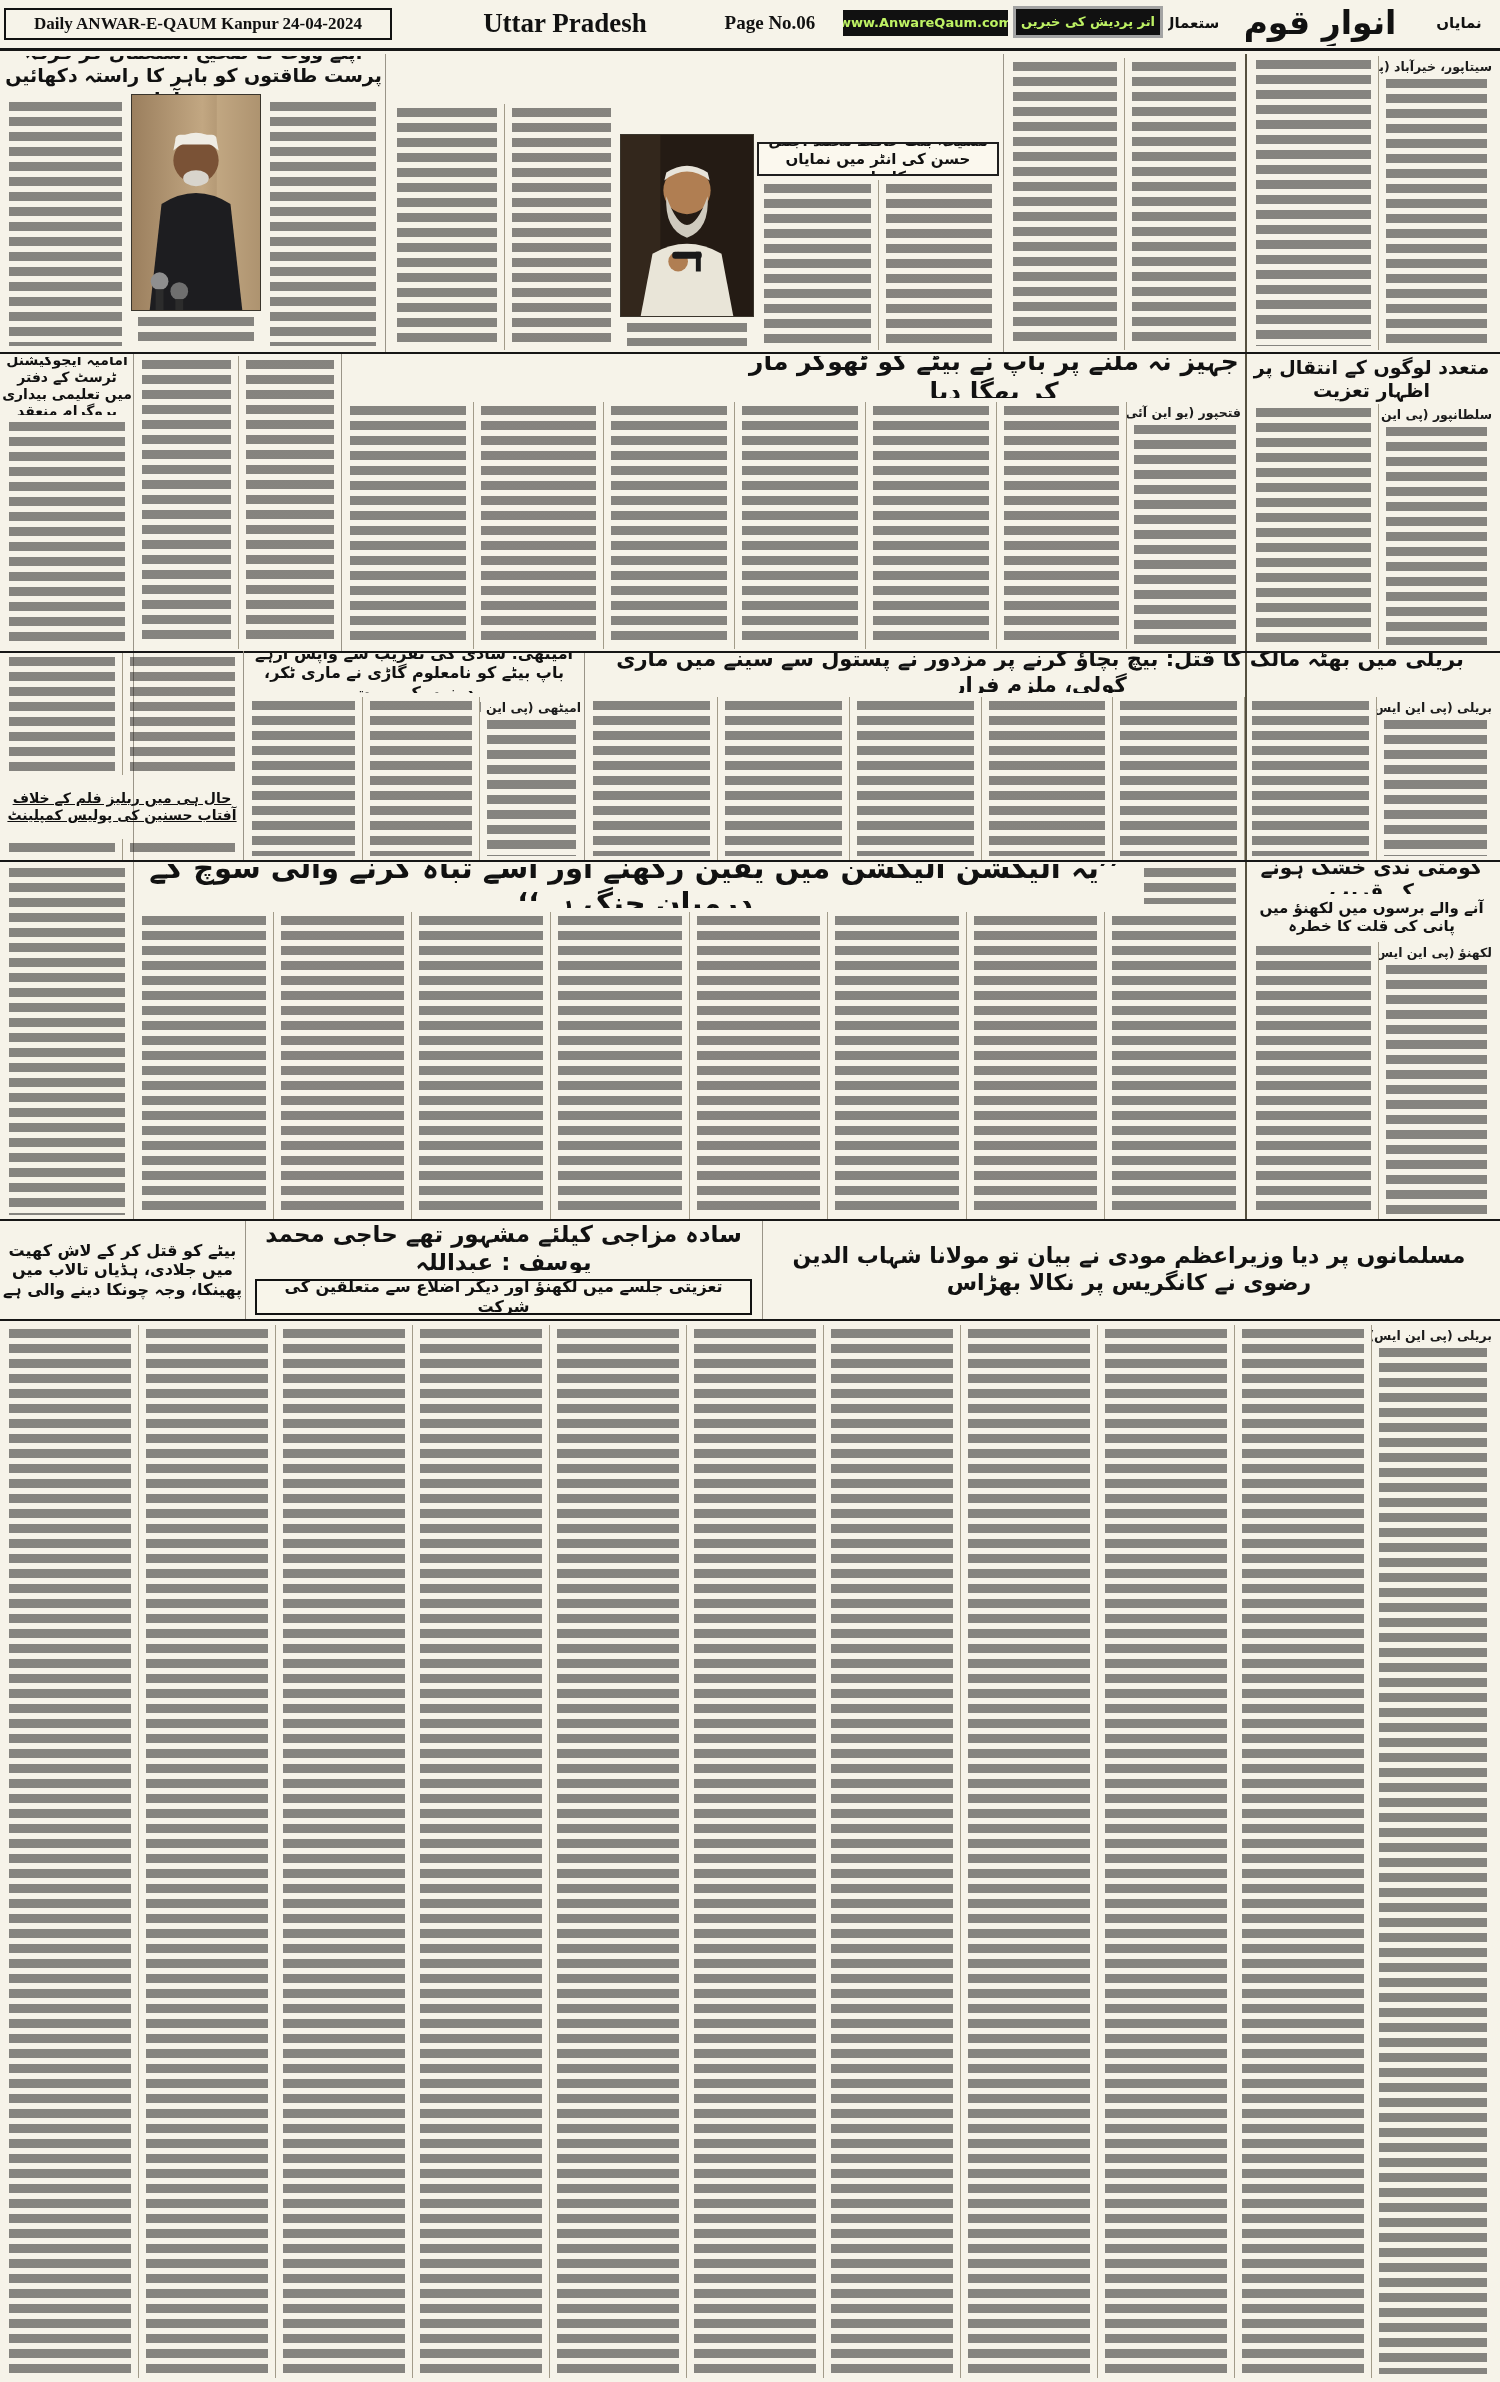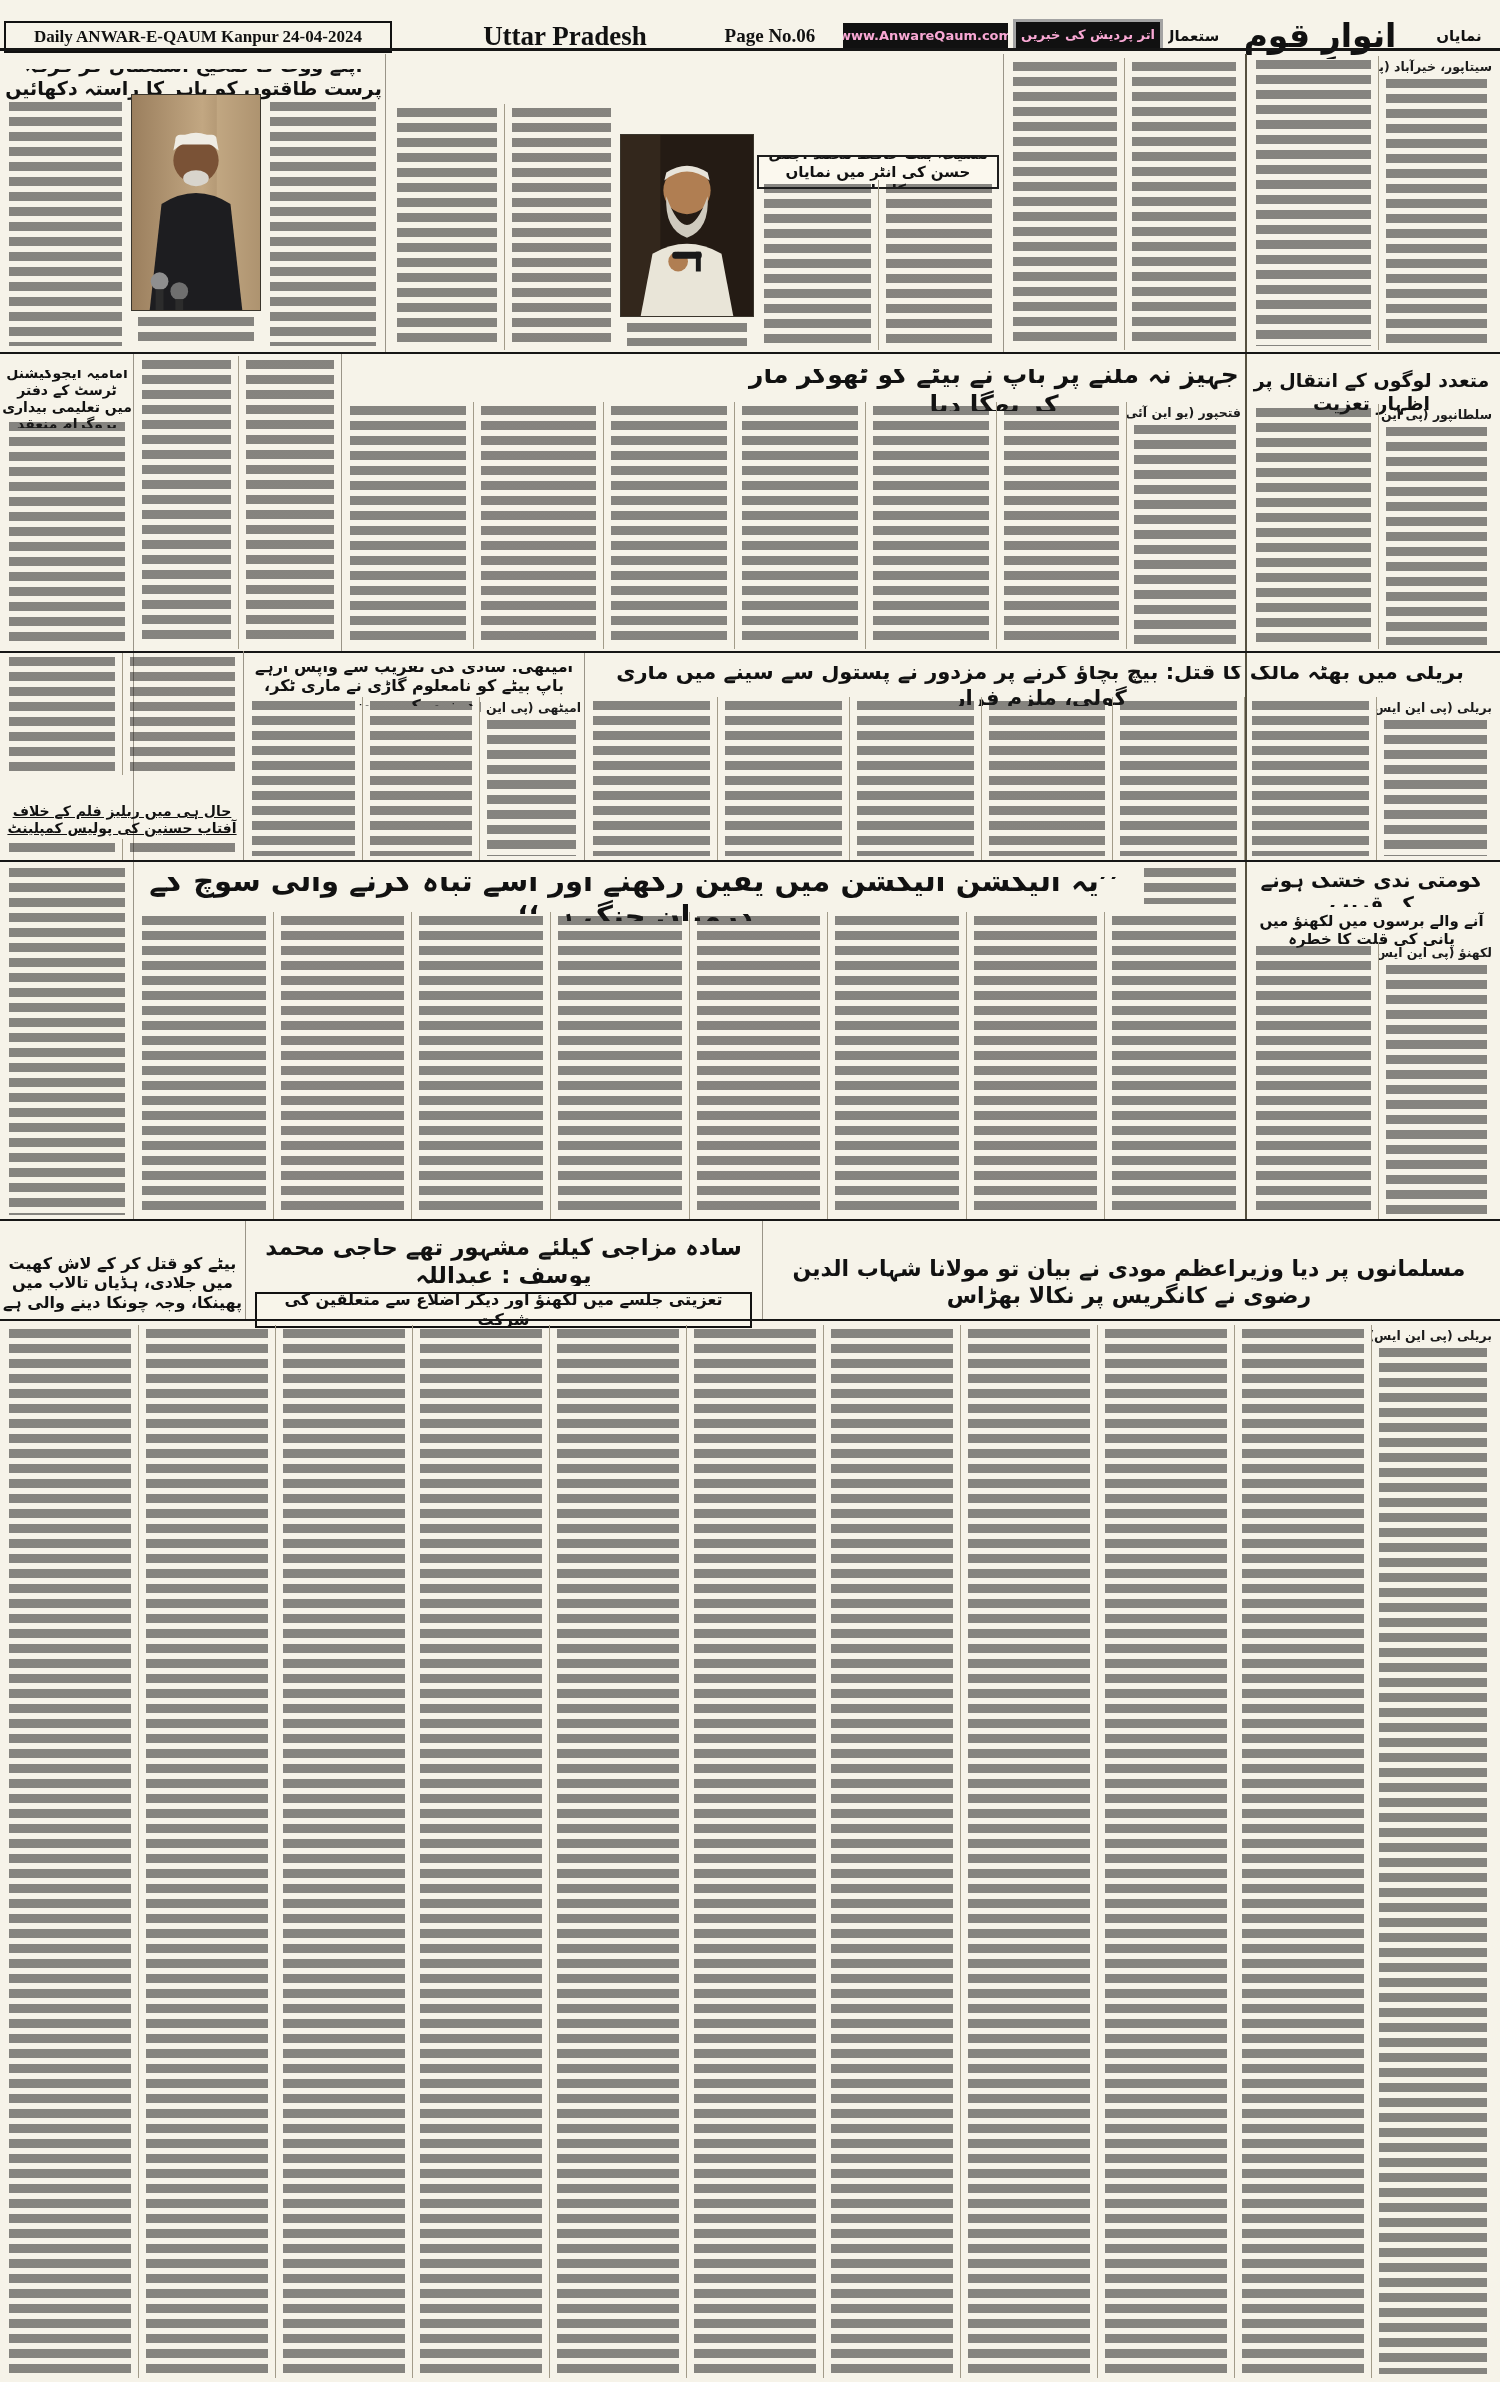--- a/index.html
+++ b/index.html
@@ -5,41 +5,41 @@
   html,body{margin:0;padding:0;background:#6f6f6f;}
   .page{
     position:relative;width:1500px;height:2382px;margin:0 auto;
     background:#f6f3e9;overflow:hidden;color:#1b1b1b;
     font-family:"DejaVu Sans","Liberation Sans",sans-serif;
   }
   .a{position:absolute;box-sizing:border-box;}
   .h{
     font-weight:bold;direction:rtl;text-align:center;color:#111;
     line-height:1.22;display:flex;align-items:center;justify-content:center;
-    font-family:"DejaVu Sans",sans-serif;overflow:hidden;margin-top:13px;
+    font-family:"DejaVu Sans",sans-serif;overflow:hidden;
   }
   .serif{font-family:"Liberation Serif","DejaVu Serif",serif;}
   .hr{background:#161616;}
   .vr{background:#55503f;}
   .vrl{background:#9a9488;}
   .cols{display:flex;}
   .cols .c{flex:1;display:flex;flex-direction:column;min-width:0;}
   .cols .c + .c{border-left:1px solid #a29b89;}
   .stripes{
     background:repeating-linear-gradient(rgba(30,30,30,.52) 0 9px, transparent 9px 15px) content-box;
     padding:4px 7px;
   }
   .fill{flex:1;}
   .dl{
     font-size:12.5px;font-weight:bold;direction:rtl;text-align:center;
     padding:3px 2px 1px 2px;white-space:nowrap;overflow:hidden;
   }
   .capbox{border:2px solid #1e1e1e;background:#fbf8ee;}
   .subbox{border:2px solid #111;background:#f8f5ea;}
-  .blackbox{background:#111;color:#f9a8d4;}
+  .blackbox{background:#111;color:#bef264;}
   .photo{border:1px solid #3a352c;overflow:hidden;}
   .photo svg{display:block;width:100%;height:100%;}
 </style>
 </head>
 <body>
 
 <div class="page">
 
   <div class="a h serif" style="left:4px;top:8px;width:388px;height:32px;border:2px solid #111;font-size:17px;direction:ltr;">Daily ANWAR-E-QAUM Kanpur 24-04-2024</div>
   <div class="a h serif" style="left:430px;top:4px;width:270px;height:38px;font-size:27px;direction:ltr;">Uttar Pradesh</div>

